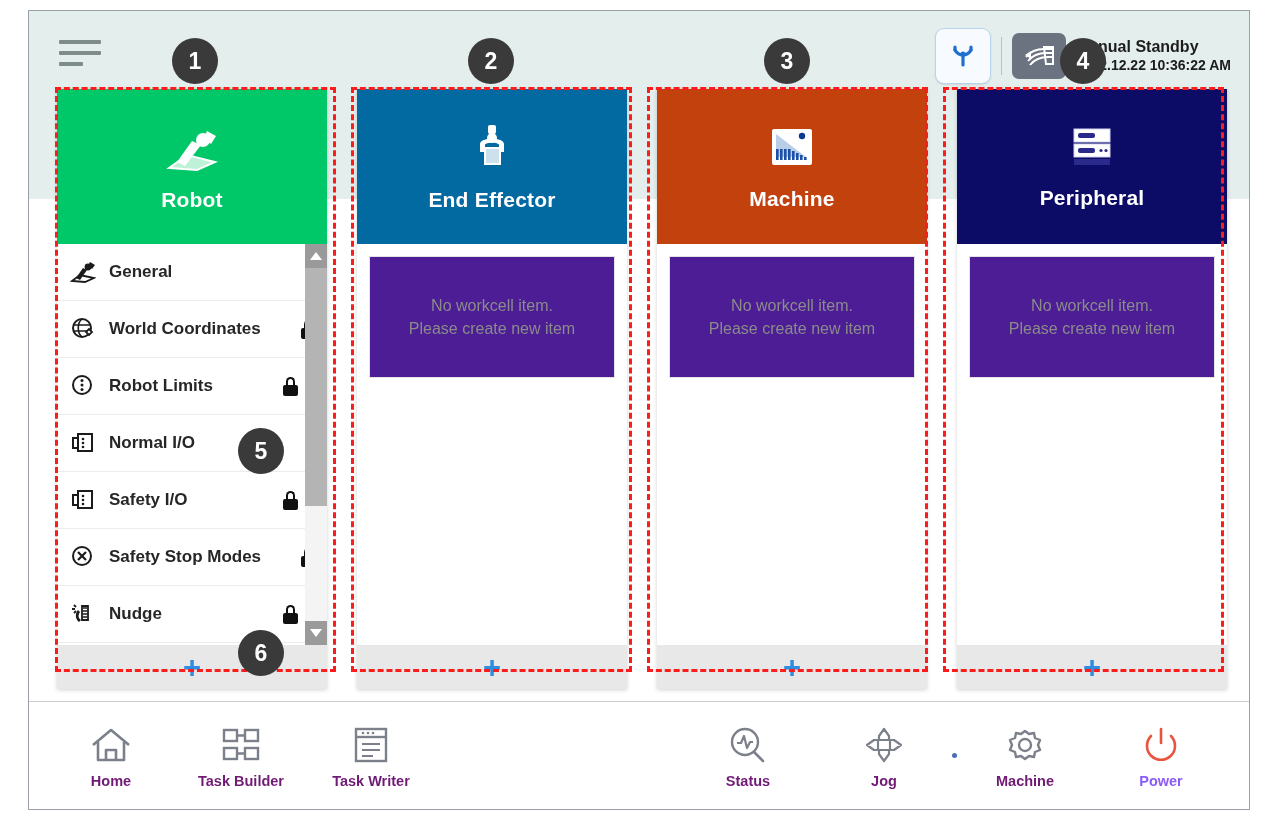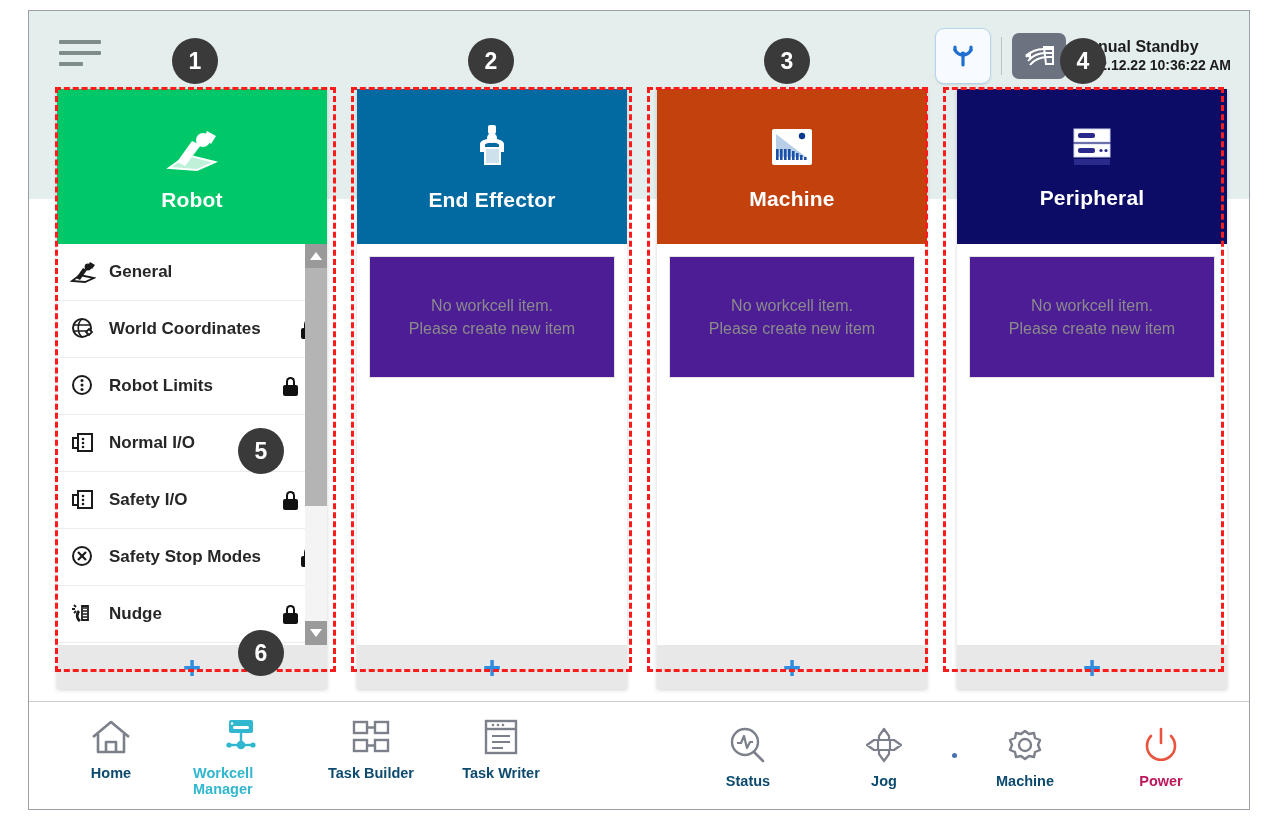--- a/index.html
+++ b/index.html
@@ -99,23 +99,23 @@
 
   
   .nav{
     position:absolute;left:0;bottom:0;width:100%;height:108px;
     border-top:1px solid #cfcfcf;background:#fff;
     display:flex;align-items:center;box-sizing:border-box;
   }
   .nav-l{display:flex;padding-left:34px;gap:34px;}
   .nav-r{display:flex;margin-left:auto;padding-right:40px;gap:40px;justify-content:center;}
   .nitem{width:96px;display:flex;flex-direction:column;align-items:center;gap:9px;}
-  .nitem .lbl{font-size:14.5px;font-weight:bold;color:#0c4a6e;}
+  .nitem .lbl{font-size:14.5px;font-weight:bold;color:#701a75;}
   .nitem.active .lbl{color:#31b7cf;}
-  .nitem.power .lbl{color:#be185d;}
+  .nitem.power .lbl{color:#8b5cf6;}
   .nico{height:42px;display:flex;align-items:flex-end;justify-content:center;}
   .dot{width:5px;height:5px;border-radius:50%;background:#4a6fb5;align-self:center;margin:0 -20px;}
 
   
   .ann{position:absolute;border:3px dashed #fb1c1c;box-sizing:border-box;pointer-events:none;}
   .badge{
     position:absolute;width:46px;height:46px;border-radius:50%;
     background:#3a3a3a;color:#fff;display:flex;align-items:center;justify-content:center;
     font-size:23px;font-weight:bold;pointer-events:none;
   }
@@ -387,35 +387,20 @@
         <span class="nico">
           <svg width="42" height="38" viewBox="0 0 42 38">
             <path d="M3 19 L21 4 L39 19" fill="none" stroke="#7b808a" stroke-width="2.6" stroke-linejoin="round"></path>
             <path d="M8 16 L8 34 L34 34 L34 16" fill="none" stroke="#7b808a" stroke-width="2.6" stroke-linejoin="round"></path>
             <path d="M16 34 L16 24 L26 24 L26 34" fill="none" stroke="#7b808a" stroke-width="2.6" stroke-linejoin="round"></path>
           </svg>
         </span>
         <span class="lbl">Home</span>
       </div>
 
-      <div class="nitem active">
-        <span class="nico">
-          <svg width="44" height="38" viewBox="0 0 44 38">
-            <rect x="10" y="2" width="24" height="13" rx="2" fill="#31b7cf"></rect>
-            <rect x="14" y="8" width="16" height="3" rx="1.5" fill="#fff"></rect>
-            <circle cx="13" cy="5.5" r="1.3" fill="#fff"></circle>
-            <path d="M22 15 L22 27" stroke="#31b7cf" stroke-width="2.4"></path>
-            <path d="M10 27 L34 27" stroke="#31b7cf" stroke-width="2.4"></path>
-            <circle cx="22" cy="27" r="4.3" fill="#31b7cf"></circle>
-            <circle cx="10" cy="27" r="2.6" fill="#31b7cf"></circle>
-            <circle cx="34" cy="27" r="2.6" fill="#31b7cf"></circle>
-          </svg>
-        </span>
-        <span class="lbl">Workcell Manager</span>
-      </div>
 
       <div class="nitem">
         <span class="nico">
           <svg width="44" height="38" viewBox="0 0 44 38">
             <rect x="5" y="4" width="13" height="11" fill="none" stroke="#7b808a" stroke-width="2.4"></rect>
             <rect x="26" y="4" width="13" height="11" fill="none" stroke="#7b808a" stroke-width="2.4"></rect>
             <rect x="5" y="22" width="13" height="11" fill="none" stroke="#7b808a" stroke-width="2.4"></rect>
             <rect x="26" y="22" width="13" height="11" fill="none" stroke="#7b808a" stroke-width="2.4"></rect>
             <path d="M18 9.5 L26 9.5 M18 27.5 L26 27.5" stroke="#7b808a" stroke-width="2.4"></path>
           </svg>

